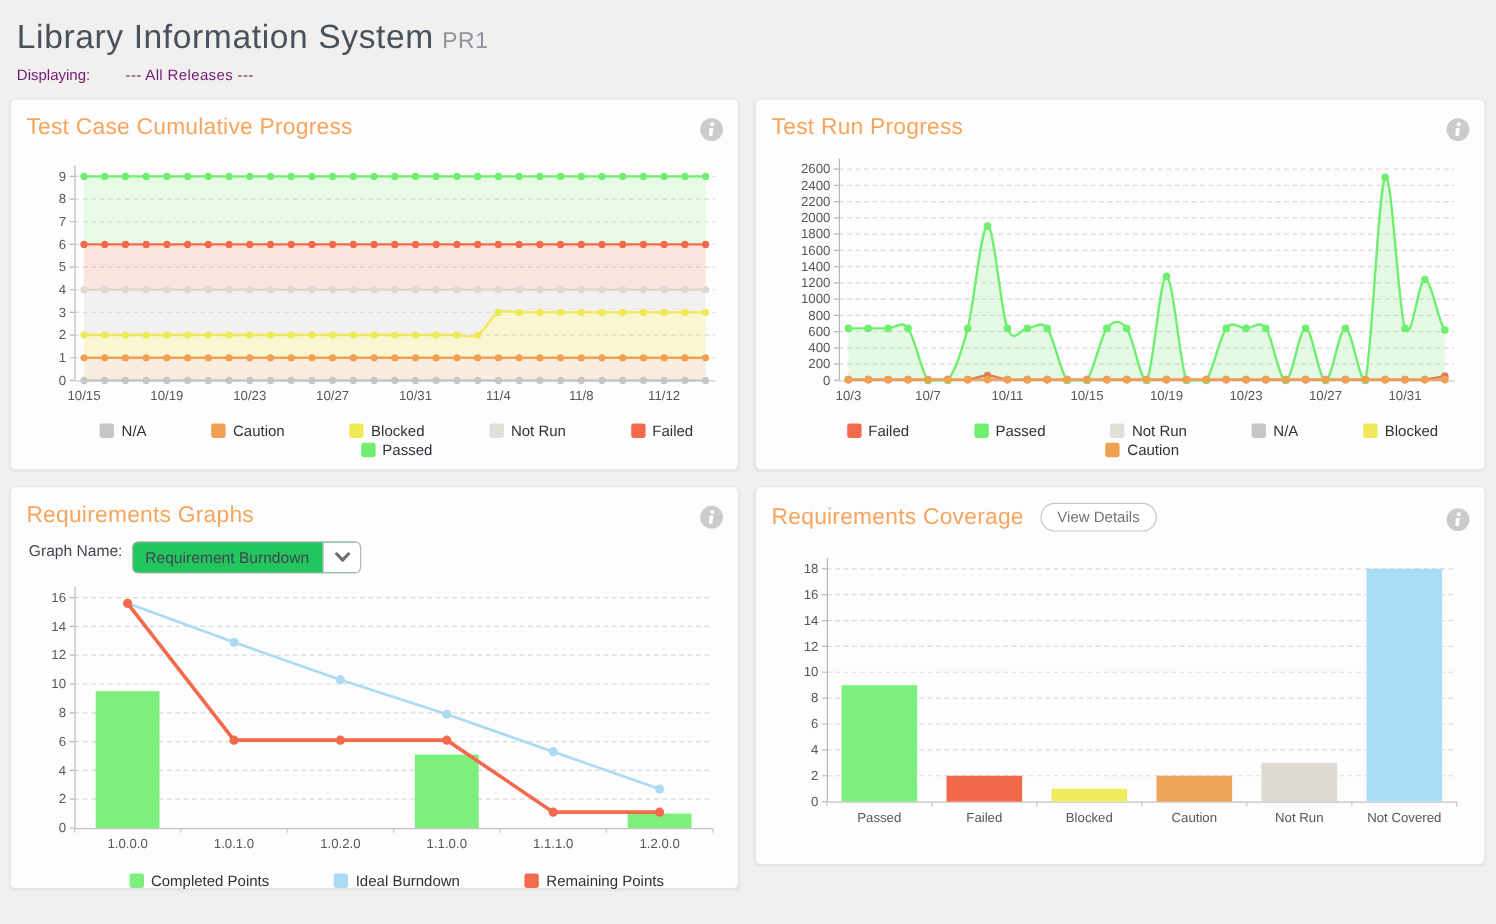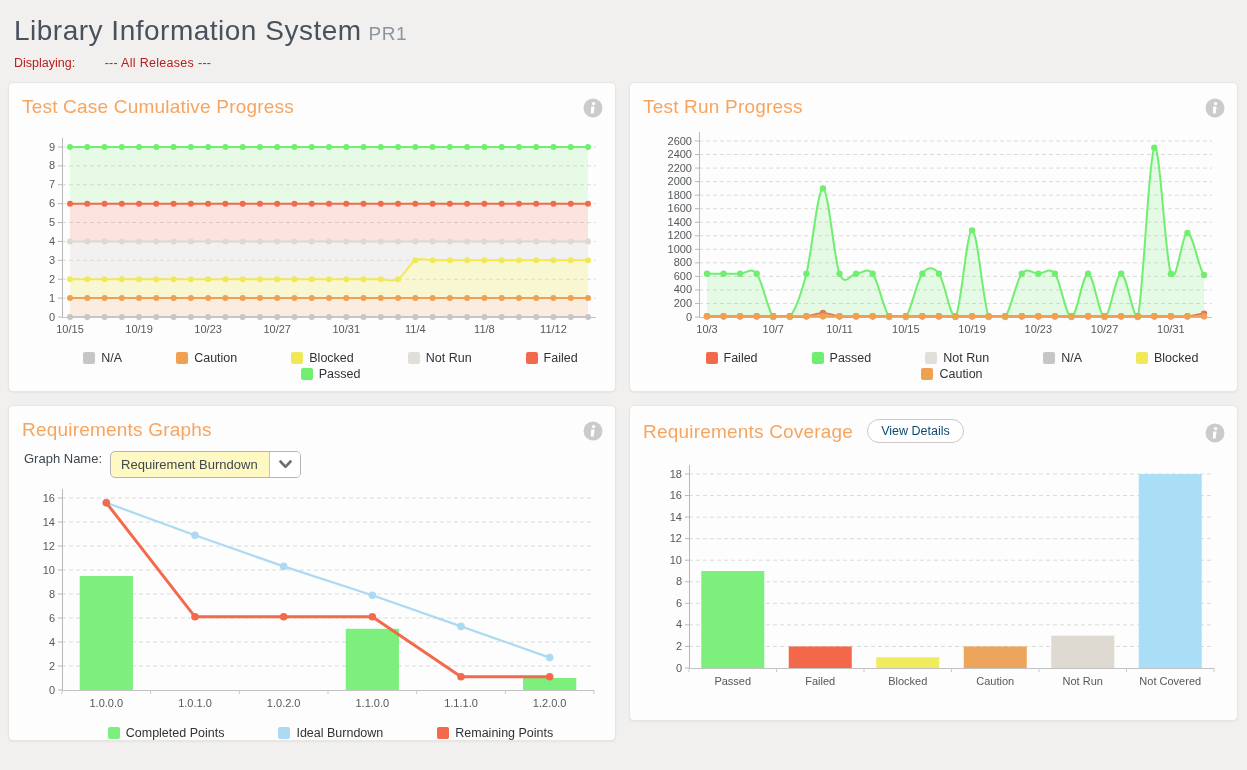--- a/index.html
+++ b/index.html
@@ -5,21 +5,21 @@
   * { box-sizing: border-box; }
   html,body { margin:0; padding:0; }
   body {
     width:1247px; height:770px; overflow:hidden;
     background:#f1f0ee;
     font-family:"Liberation Sans", sans-serif;
   }
   header { padding:15px 14px 12px 14px; }
   h1 { margin:0; font-size:28px; font-weight:300; color:#49525c; letter-spacing:.5px; }
   h1 .suffix { font-size:19px; color:#8d949c; margin-left:7px; font-weight:300; }
-  .displaying { margin-top:9px; font-size:12.5px; color:#b91c1c; }
+  .displaying { margin-top:9px; font-size:12.5px; color:#701a75; }
   .displaying .value { margin-left:26px; letter-spacing:.3px; }
 
   .grid {
     margin:0 8px; display:grid;
     grid-template-columns:608px 609px;
     column-gap:13px; row-gap:13px;
     align-items:start;
   }
   .panel {
     background:#fdfdfd; border:1px solid #e7e6e3; border-radius:5px;
@@ -31,27 +31,27 @@
   .h-p4 { height:316px; }
 
   .panel-head { display:flex; align-items:flex-end; }
   .panel-head h2 {
     margin:0; font-size:19px; font-weight:400; color:#f7a55e; letter-spacing:.2px;
   }
   .info { margin-left:auto; width:20px; height:20px; display:inline-flex; cursor:default; }
 
   .btn-pill {
     margin-left:14px; background:#fff; border:1px solid #c9c9c9; border-radius:13px;
-    padding:4px 13px; font-size:12.5px; color:#0c4a6e; cursor:pointer;
+    padding:4px 13px; font-size:12.5px; color:#737373; cursor:pointer;
     font-family:"Liberation Sans",sans-serif;
   }
 
   .graph-row { display:flex; align-items:flex-start; gap:8px; margin:10px 0 2px 2px;
                font-size:13px; color:#3f474e; }
-  .dropdown { display:inline-flex; align-items:stretch; background:#fef9c3;
+  .dropdown { display:inline-flex; align-items:stretch; background:#22c55e;
               border:1px solid #b5b5b5; border-radius:5px; height:27px; cursor:pointer; overflow:hidden; }
   .dd-value { display:flex; align-items:center; padding:0 10px; width:158px; font-size:13px; color:#3f474e; }
   .dd-btn { display:flex; align-items:center; justify-content:center; width:31px;
             border-left:1px solid #c5c5c5; background:#fff; }
 
   .chart { margin-top:13px; }
   .p3 .chart { margin-top:6px; }
   svg text { font-family:"Liberation Sans", sans-serif; }
 
   .legend { text-align:center; margin-top:4px; font-size:12.5px; color:#2f3338; }

